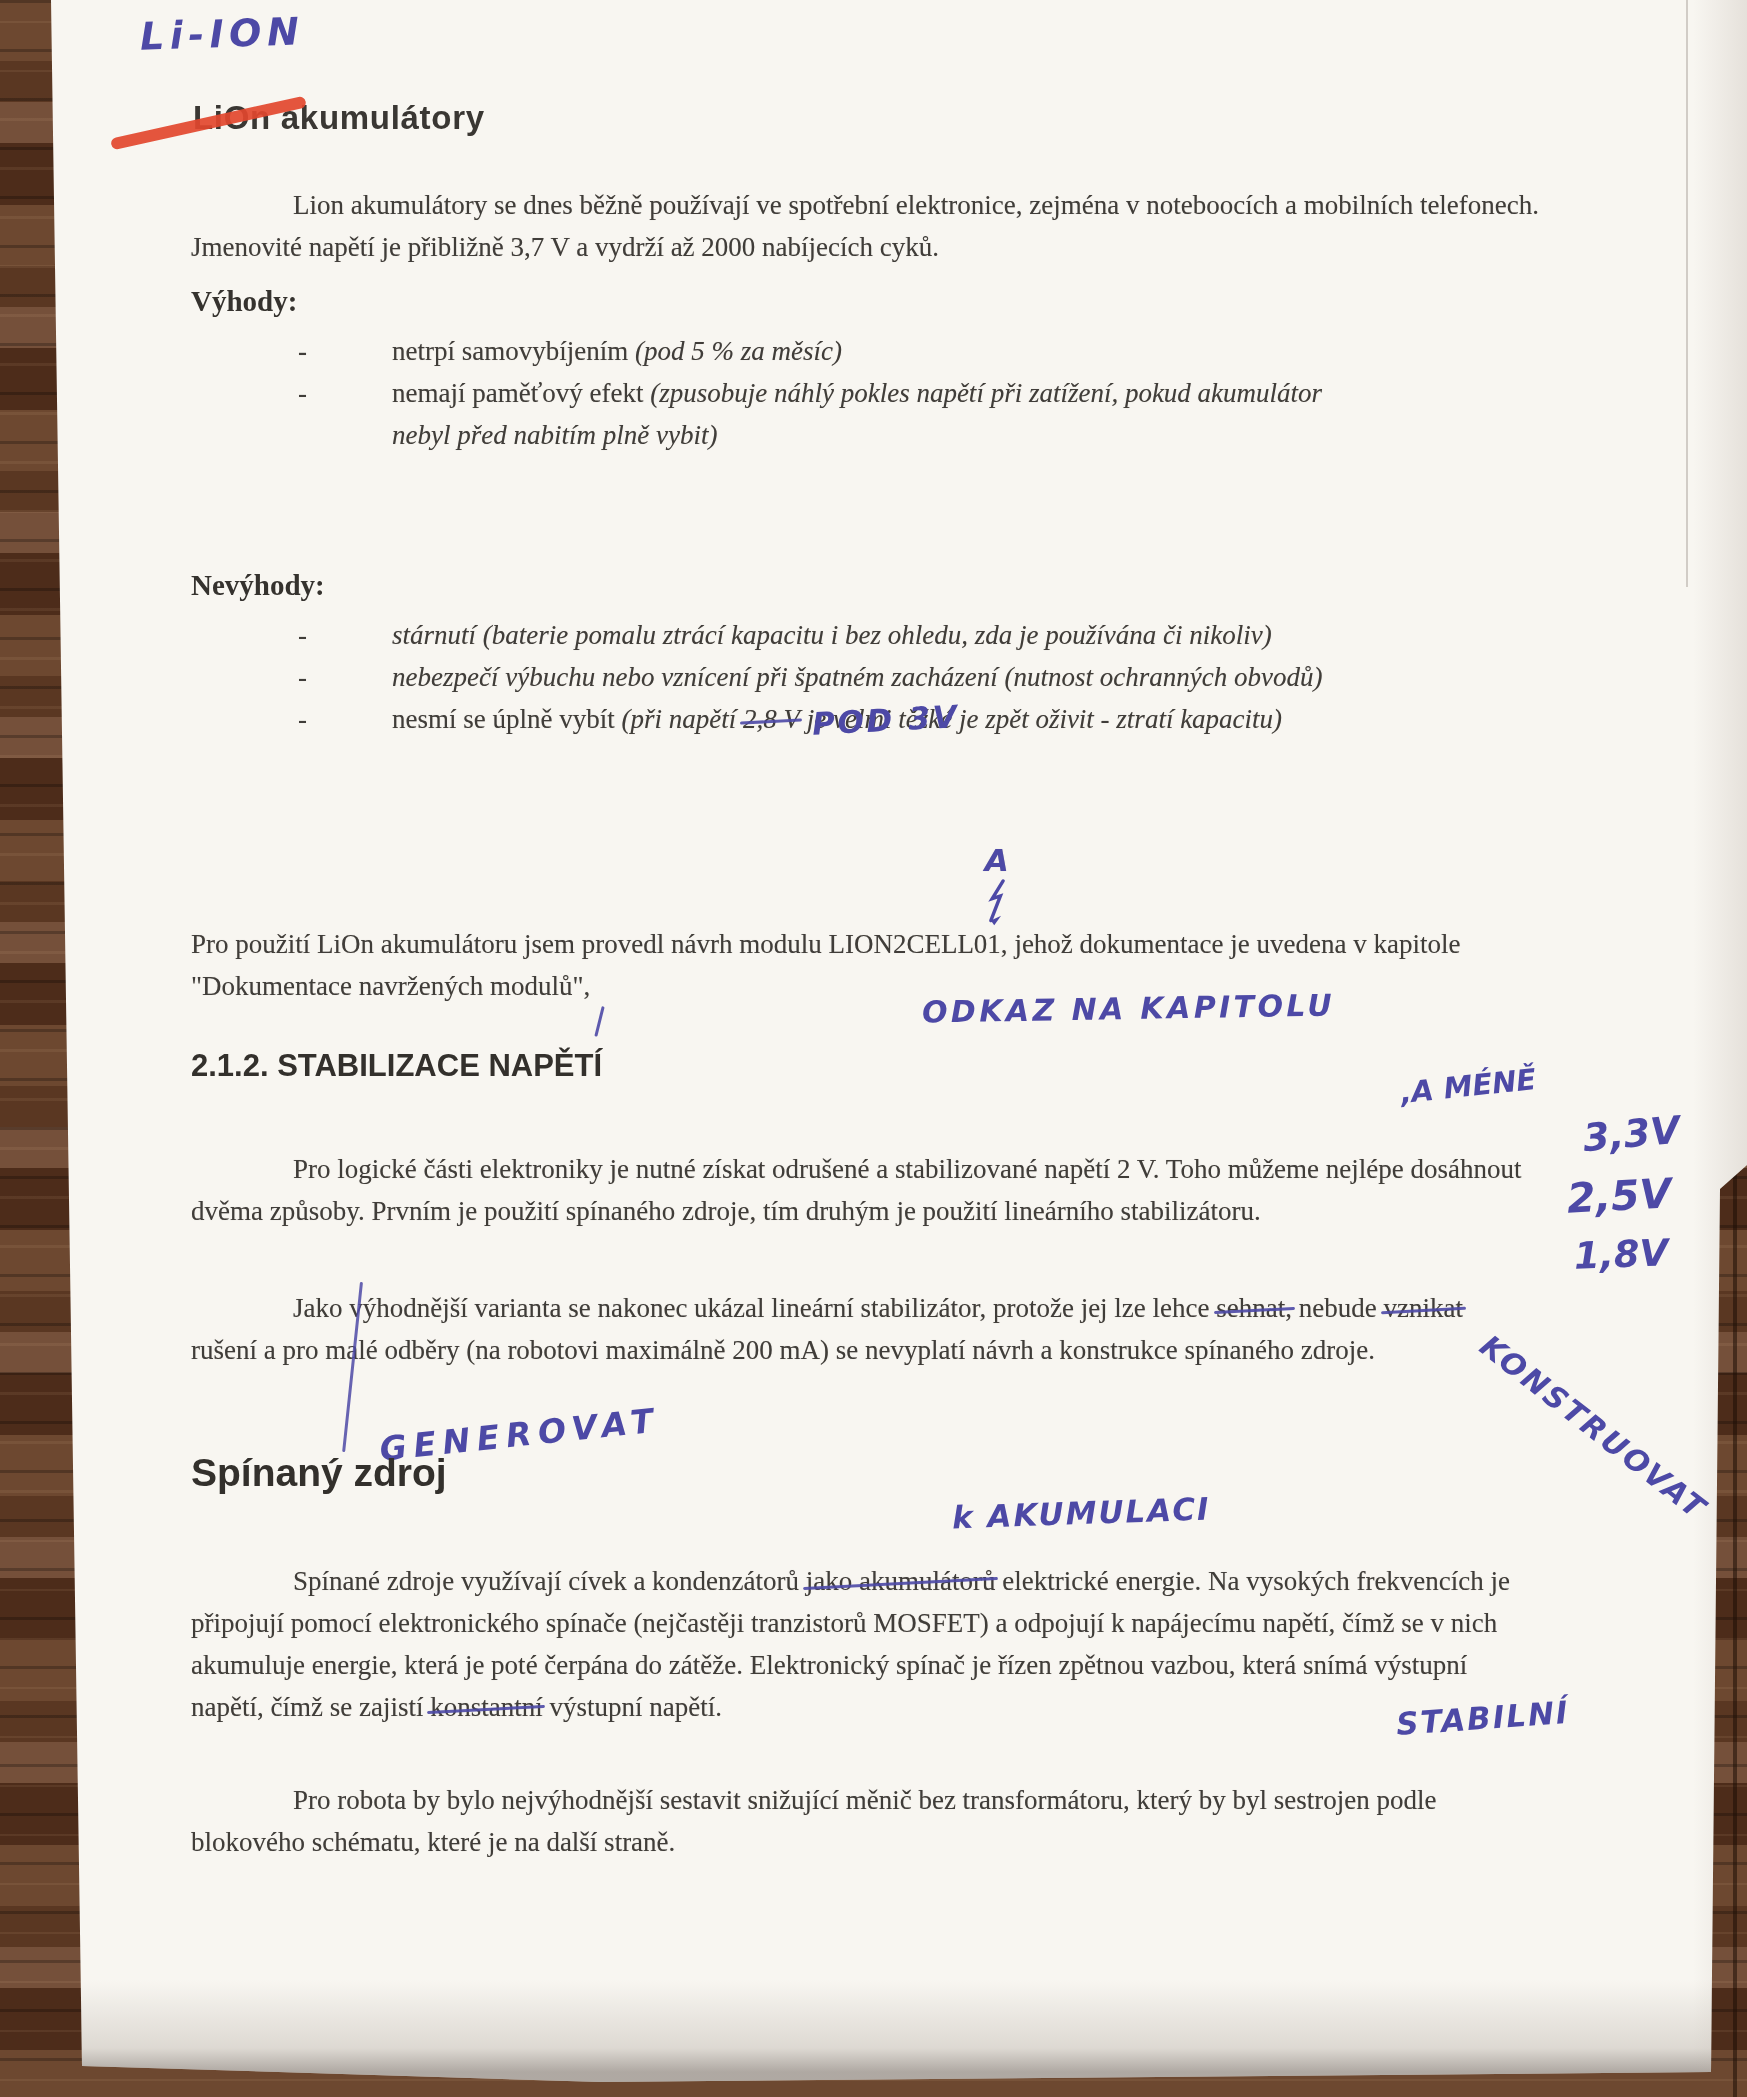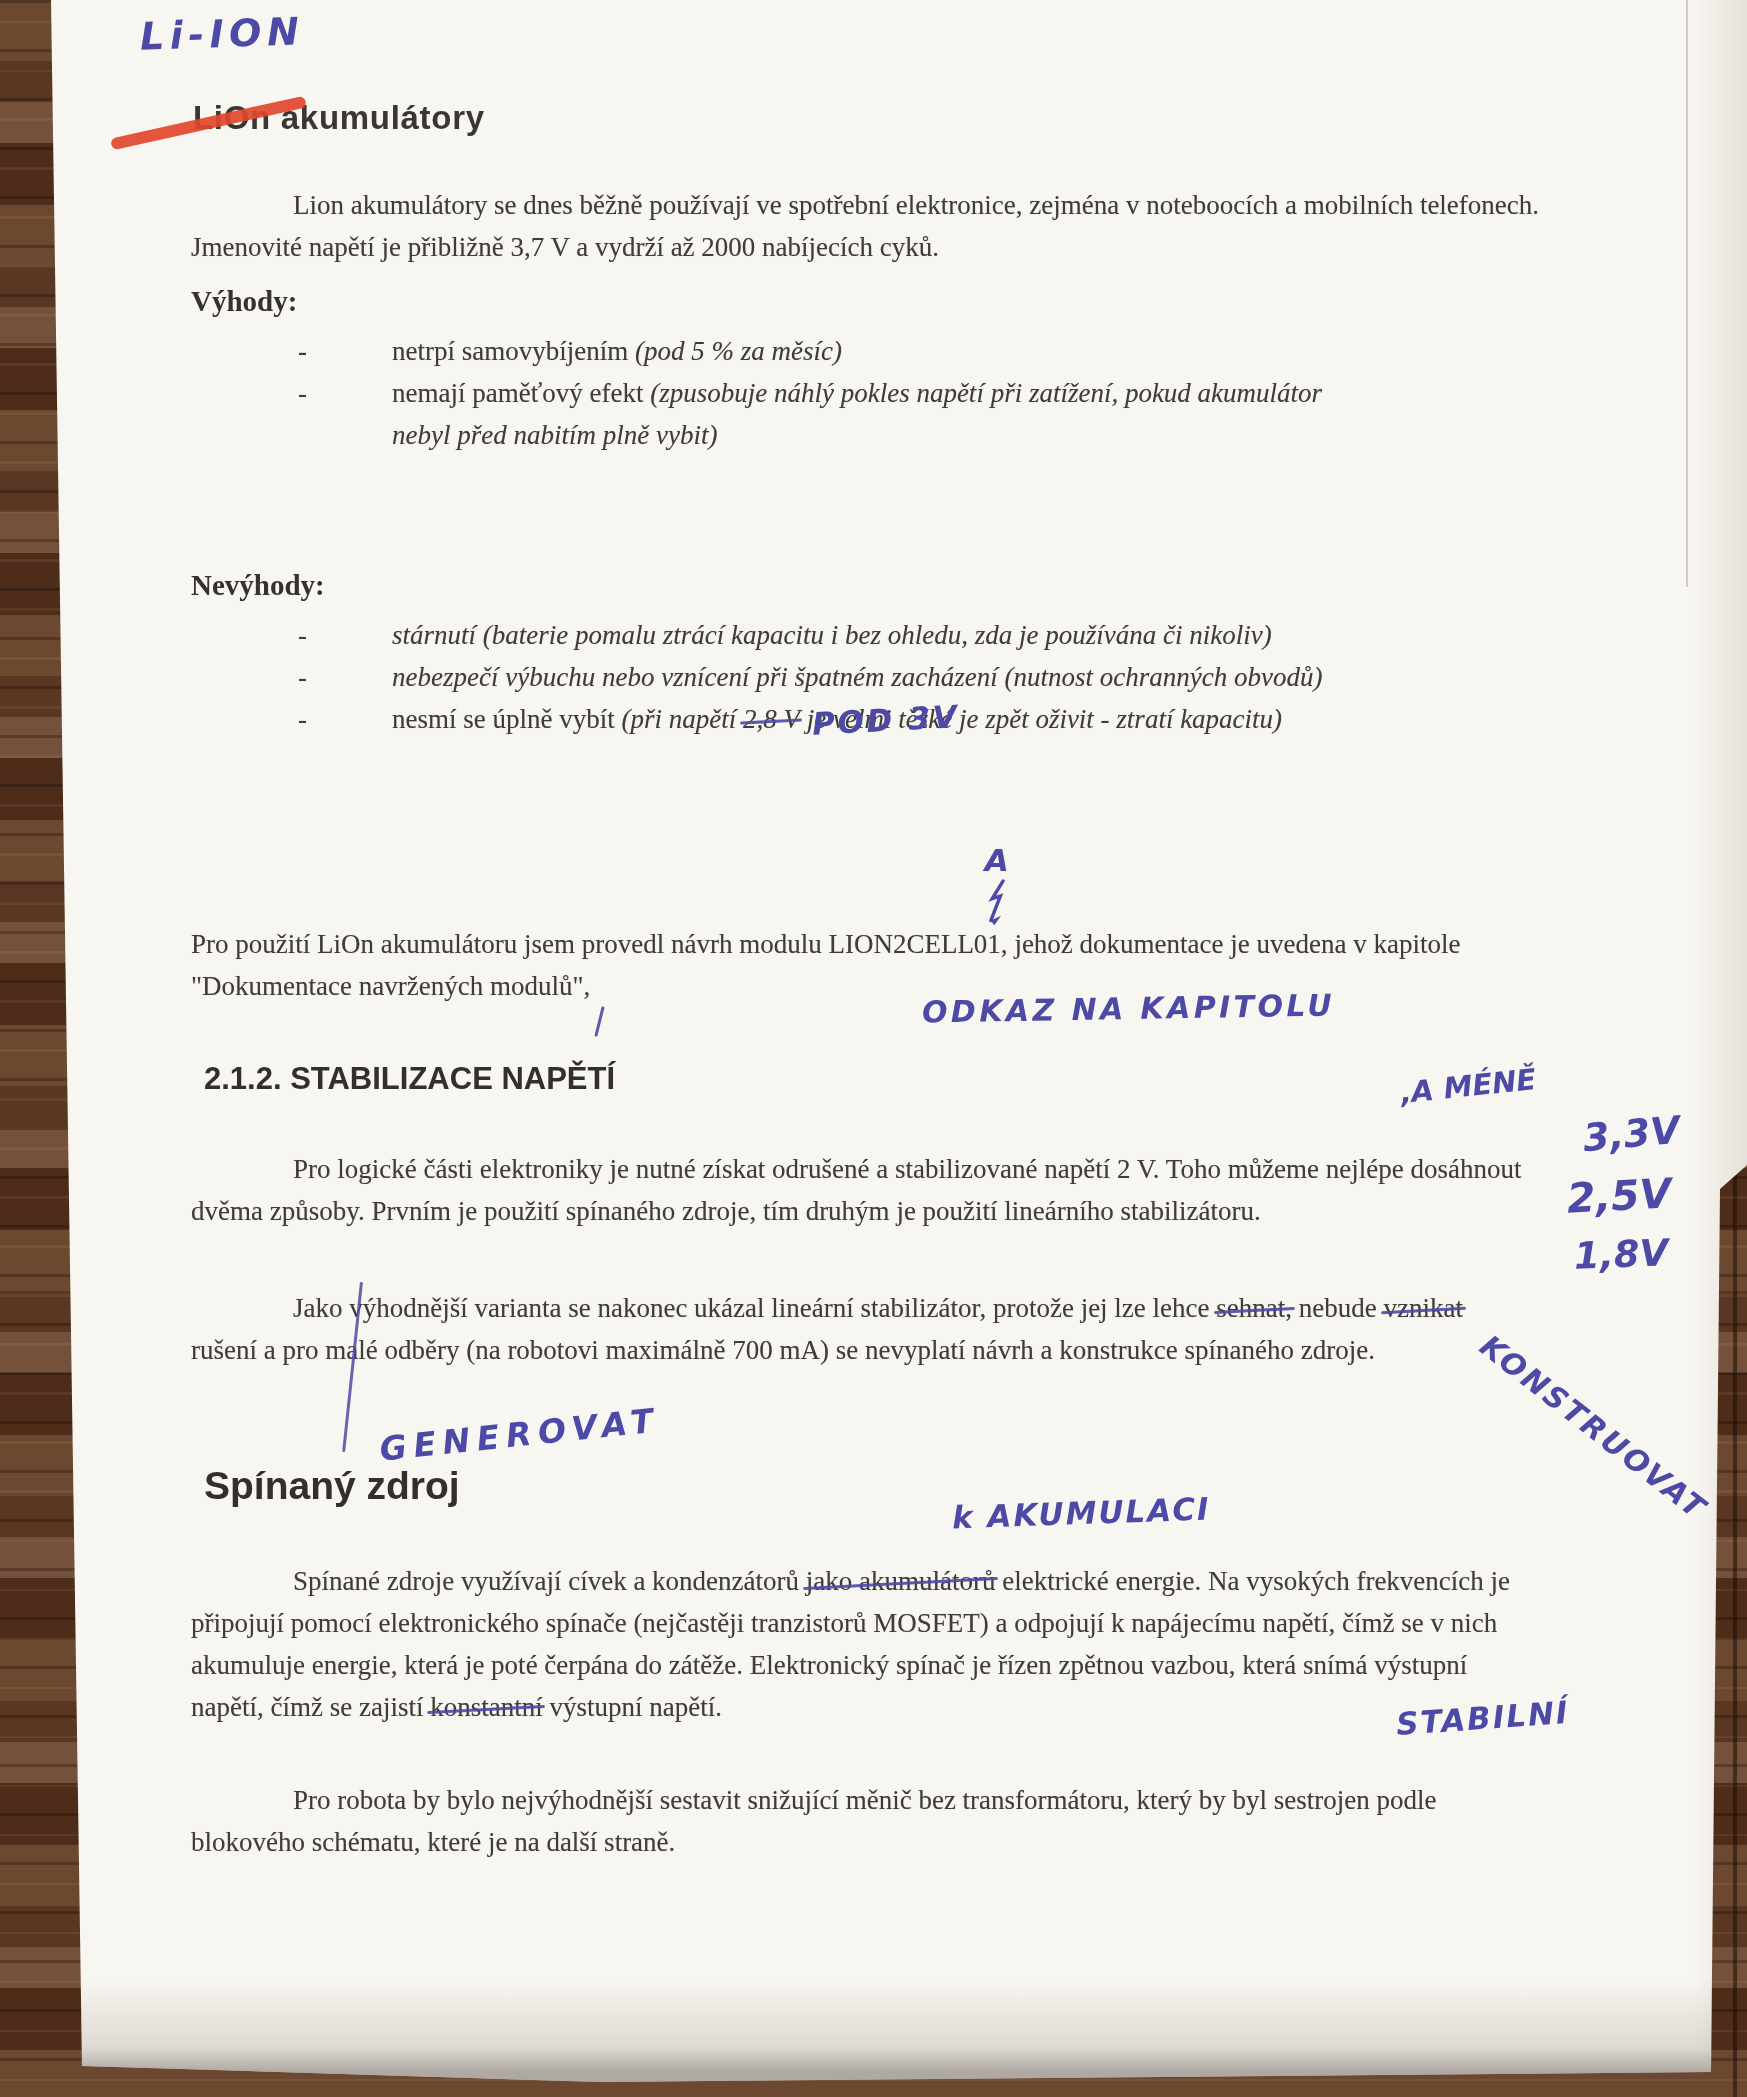--- a/index.html
+++ b/index.html
@@ -28,21 +28,21 @@
   .scan-line{position:absolute;left:1686px;top:0;width:2px;height:587px;
     background:rgba(150,143,136,.40);}
   
   .para{position:absolute;font:27px/42px "Liberation Serif",serif;color:#403d39;
     text-shadow:0 0 0.7px rgba(75,70,64,.35);}
   .indent{text-indent:102px;}
   .it{font-style:italic;}
   .h-title{position:absolute;left:193px;top:101px;margin:0;
     font:bold 33px/1 "Liberation Sans",sans-serif;color:#3a3733;letter-spacing:0.7px;}
   .h-serif{position:absolute;margin:0;font:bold 29px/1 "Liberation Serif",serif;color:#35322e;}
-  .h-sans{position:absolute;margin:13px;font:bold 31px/1 "Liberation Sans",sans-serif;color:#33302c;text-align:center;}
+  .h-sans{position:absolute;margin:0;font:bold 31px/1 "Liberation Sans",sans-serif;color:#33302c;text-align:center;}
   
   .blist{position:absolute;left:191px;width:1161px;}
   .bullet{position:relative;padding-left:201px;font:27px/42px "Liberation Serif",serif;
     color:#403d39;text-shadow:0 0 0.7px rgba(75,70,64,.35);}
   .bullet .dash{position:absolute;left:107px;top:0;}
   .btext{display:inline-block;max-width:949px;vertical-align:top;}
   
   .sb{position:relative;white-space:nowrap;}
   .sb::after{content:"";position:absolute;left:-2.7px;right:-2.7px;top:52%;height:3.4px;
     background:#4d49a6;transform:rotate(-3deg);border-radius:2px;opacity:.9;}
@@ -146,21 +146,21 @@
     <div class="hw hw-odkaz">ODKAZ NA KAPITOLU</div>
 
     <h2 class="h-sans h-section">2.1.2. STABILIZACE NAPĚTÍ</h2>
     <p class="para indent p-stab">Pro logické části elektroniky je nutné získat odrušené a stabilizované napětí 2 V. Toho můžeme nejlépe dosáhnout dvěma způsoby. Prvním je použití spínaného zdroje, tím druhým je použití lineárního stabilizátoru.</p>
 
     <div class="hw hw-amene">,A MÉNĚ</div>
     <div class="hw hw-v1">3,3V</div>
     <div class="hw hw-v2">2,5V</div>
     <div class="hw hw-v3">1,8V</div>
 
-    <p class="para indent p-jako"><span>Jako výhodnější varianta se nakonec ukázal lineární stabilizátor, protože jej lze lehce </span><span class="sb">sehnat,</span><span> nebude </span><span class="sb">vznikat</span><span> rušení a pro malé odběry (na robotovi maximálně 700 mA) se nevyplatí návrh a konstrukce spínaného zdroje.</span></p>
+    <p class="para indent p-jako"><span>Jako výhodnější varianta se nakonec ukázal lineární stabilizátor, protože jej lze lehce </span><span class="sb">sehnat,</span><span> nebude </span><span class="sb">vznikat</span><span> rušení a pro malé odběry (na robotovi maximálně 200 mA) se nevyplatí návrh a konstrukce spínaného zdroje.</span></p>
 
     <div class="pen-line"></div>
     <div class="hw hw-gen">GENEROVAT</div>
     <div class="hw hw-kon">KONSTRUOVAT</div>
 
     <h2 class="h-sans h-switch">Spínaný zdroj</h2>
     <div class="hw hw-kaku">k AKUMULACI</div>
 
     <p class="para indent p-spin"><span>Spínané zdroje využívají cívek a kondenzátorů </span><span class="sb">jako akumulátorů</span><span> elektrické energie. Na vysokých frekvencích je připojují pomocí elektronického spínače (nejčastěji tranzistorů MOSFET) a odpojují k napájecímu napětí, čímž se v nich akumuluje energie, která je poté čerpána do zátěže. Elektronický spínač je řízen zpětnou vazbou, která snímá výstupní napětí, čímž se zajistí </span><span class="sb">konstantní</span><span> výstupní napětí.</span></p>
 

